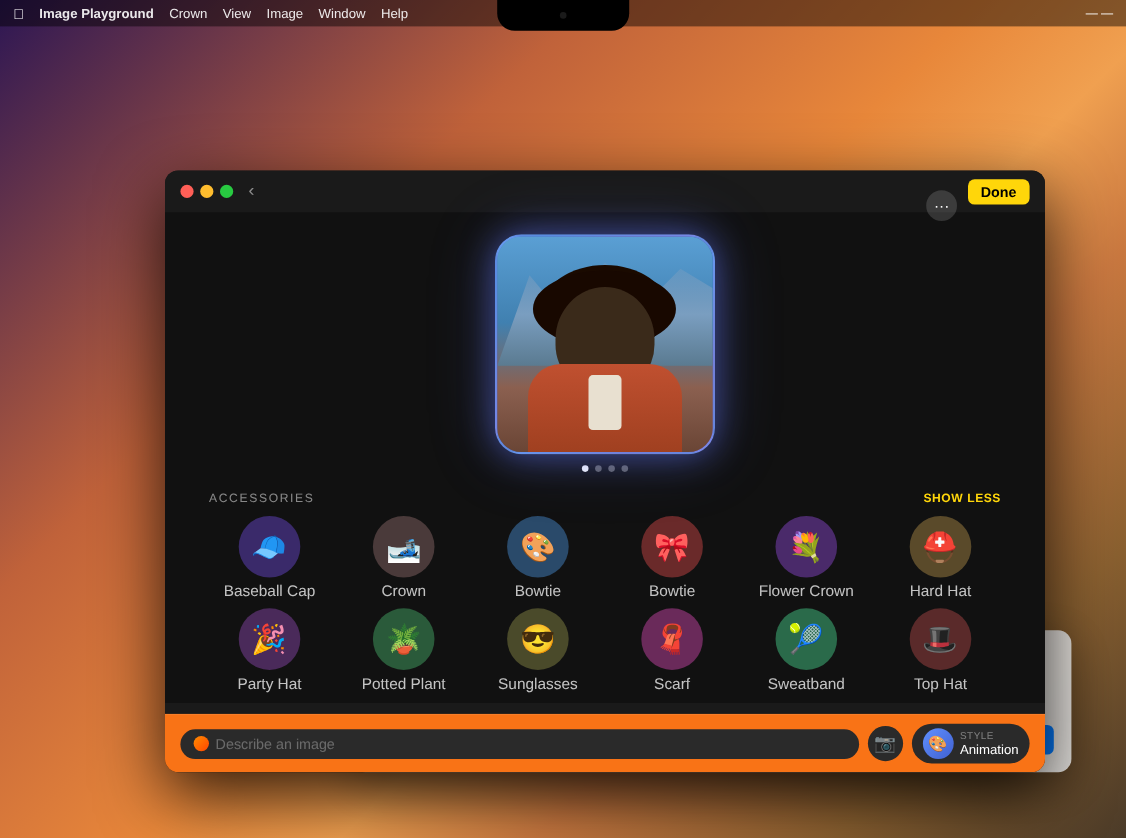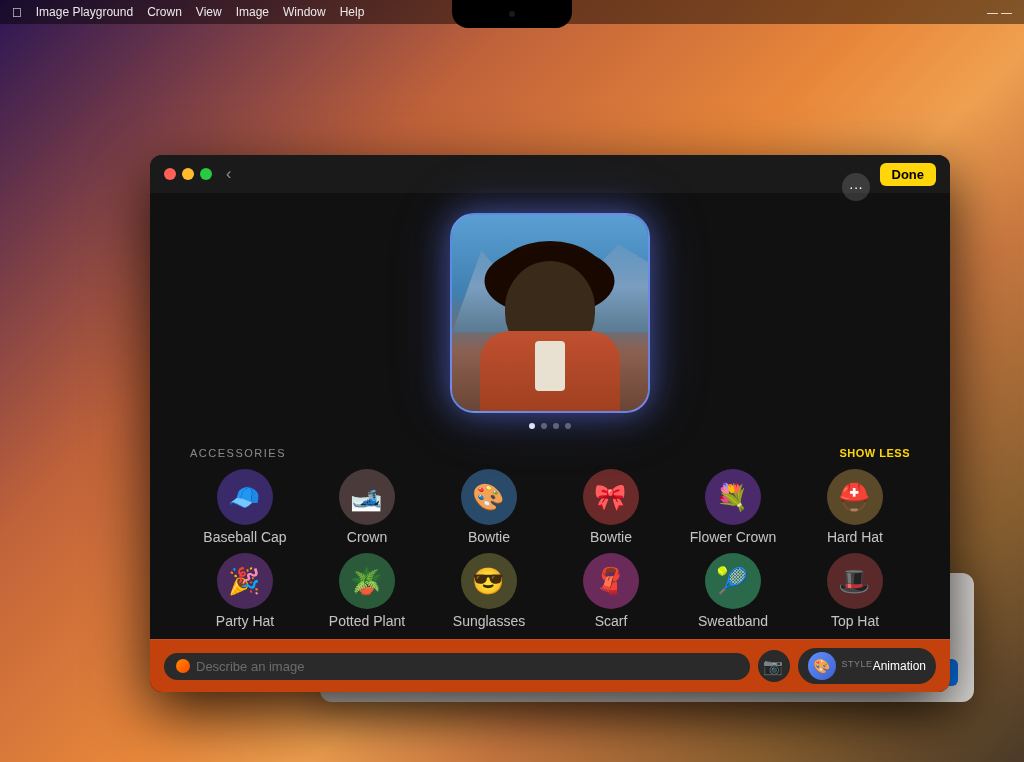--- a/index.html
+++ b/index.html
@@ -41,21 +41,21 @@
     .apple-logo {
       font-size: 13px;
       color: white;
     }
     .menu-item {
       font-size: 12px;
       color: white;
       opacity: 0.9;
     }
     .menu-item.bold {
-      font-weight: 400;
+      font-weight: 700;
     }
     .menu-bar-right {
       margin-left: auto;
       display: flex;
       align-items: center;
       gap: 10px;
     }
 
     
     .notch {
@@ -366,23 +366,24 @@
       font-size: 14px;
       color: rgba(255,255,255,0.75);
       text-align: center;
     }
 
     
     .bottom-bar {
       display: flex;
       align-items: center;
       padding: 8px 14px;
-      background: #c2410c;
+      background: #f97316;
       gap: 8px;
       border-top: 1px solid rgba(255,255,255,0.08);
+      margin-top: 10px;
     }
 
     .search-input-container {
       flex: 1;
       background: #2a2a2a;
       border-radius: 20px;
       display: flex;
       align-items: center;
       padding: 6px 12px;
       gap: 6px;
@@ -470,21 +471,21 @@
       border-radius: 50%;
       background: linear-gradient(135deg, #6090ff, #4060d0);
       display: flex;
       align-items: center;
       justify-content: center;
       font-size: 14px;
     }
 
     .style-pill-info {
       display: flex;
-      flex-direction: row;
+      flex-direction: column;
     }
 
     .style-label {
       font-size: 9px;
       color: rgba(255,255,255,0.4);
       text-transform: uppercase;
       letter-spacing: 0.5px;
     }
 
     .style-name {

